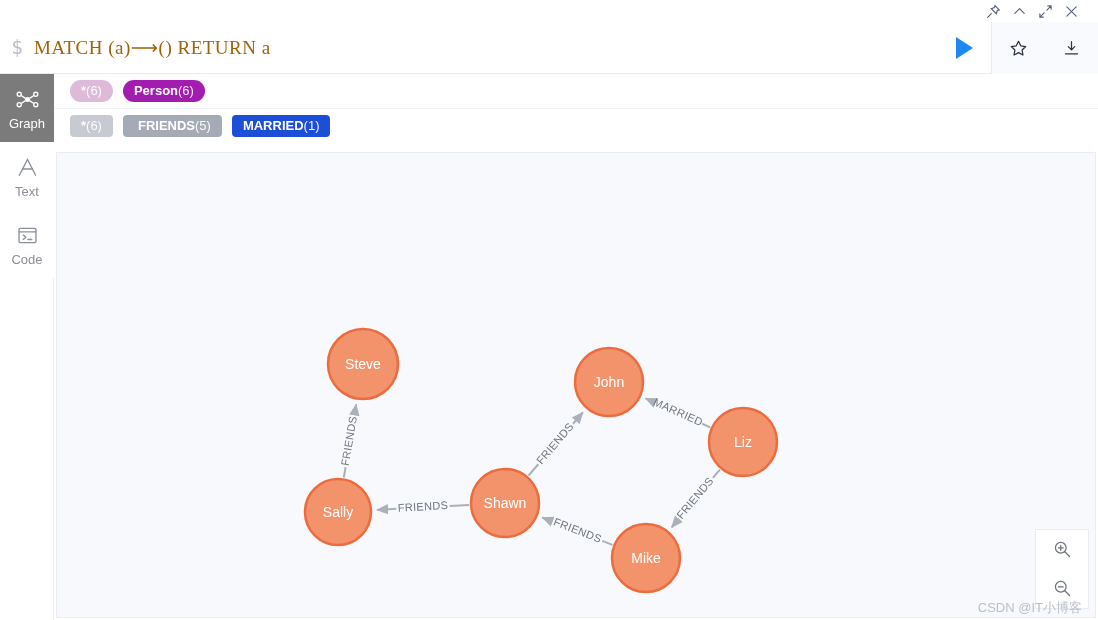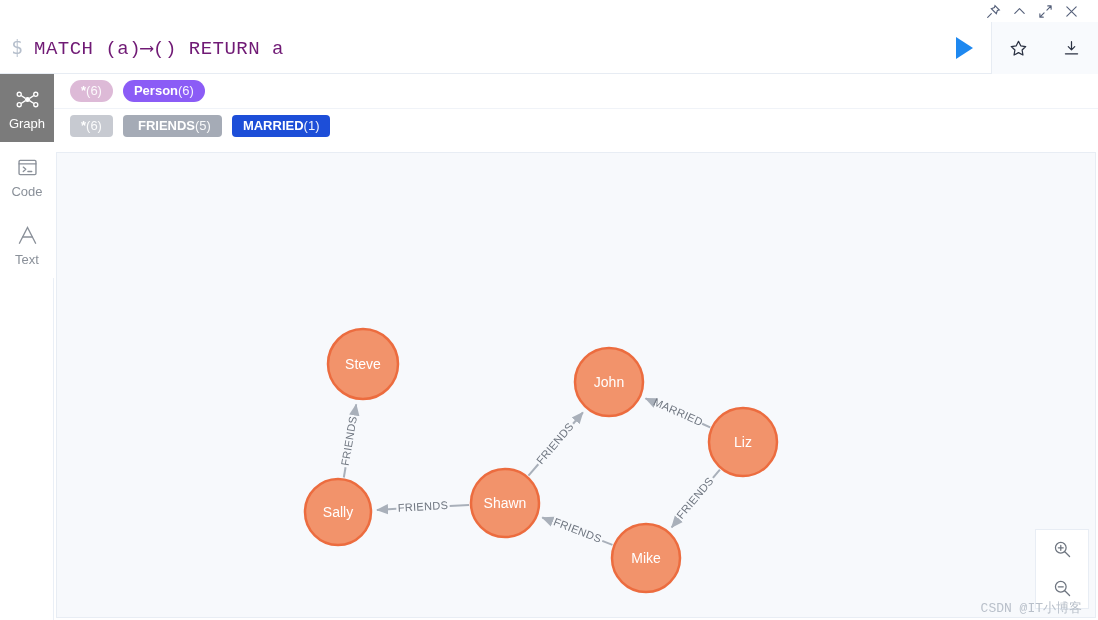--- a/index.html
+++ b/index.html
@@ -64,22 +64,22 @@
     width: 34px;
     text-align: center;
     color: #b6bfcc;
     font-family: "DejaVu Sans Mono", monospace;
     font-size: 19px;
     line-height: 1;
     user-select: none;
   }
   .query-text {
     flex: 1;
-    color: #701a75;
-    font-family: Liberation Mono, monospace;
+    color: #a16207;
+    font-family: Liberation Serif, serif;
     font-size: 19px;
     letter-spacing: 0.5px;
     white-space: pre;
     padding-right: 10px;
   }
   .play-btn {
     width: 54px;
     height: 52px;
     display: flex;
     align-items: center;
@@ -252,21 +252,21 @@
     justify-content: center;
     color: #6d747f;
   }
 
   .watermark {
     position: absolute;
     right: 16px;
     bottom: 3px;
     font-size: 13px;
     color: #b9c0ca;
-    font-family: Liberation Mono, monospace;
+    font-family: Liberation Sans, sans-serif;
     user-select: none;
     white-space: nowrap;
   }
 </style>
 </head>
 <body>
 
 <div class="titlebar">
   <div class="win-btn">
     <svg width="15" height="15" viewBox="0 0 16 16" fill="none" stroke="currentColor" stroke-width="1.2" stroke-linecap="round">
@@ -329,45 +329,45 @@
           <circle cx="21.6" cy="18.4" r="2.1"></circle>
           <path d="M6.3 8.8l4.6 3M19.7 8.8l-4.6 3M6.3 17.2l4.6-3M19.7 17.2l-4.6-3"></path>
         </svg>
       </span>
       <span class="side-label">Graph</span>
     </div>
 
 
     <div class="side-item">
       <span class="side-icon">
+        <svg width="25" height="25" viewBox="0 0 26 26" fill="none" stroke="currentColor" stroke-width="1.4" stroke-linecap="round">
+          <path d="M4.6 21L13 4.6 21.4 21"></path>
+          <path d="M8 14.6h10"></path>
+        </svg>
+      </span>
+      <span class="side-label">Text</span>
+    </div>
+
+    <div class="side-item">
+      <span class="side-icon">
         <svg width="25" height="25" viewBox="0 0 26 26" fill="none" stroke="currentColor" stroke-width="1.4" stroke-linecap="round" stroke-linejoin="round">
           <rect x="4.2" y="5.6" width="17.6" height="14.8" rx="1.2"></rect>
           <path d="M4.2 9.2h17.6"></path>
           <path d="M8.6 12.6l2.6 2.3-2.6 2.3M13.4 17.2h4"></path>
         </svg>
       </span>
       <span class="side-label">Code</span>
     </div>
-
-    <div class="side-item">
-      <span class="side-icon">
-        <svg width="25" height="25" viewBox="0 0 26 26" fill="none" stroke="currentColor" stroke-width="1.4" stroke-linecap="round">
-          <path d="M4.6 21L13 4.6 21.4 21"></path>
-          <path d="M8 14.6h10"></path>
-        </svg>
-      </span>
-      <span class="side-label">Text</span>
-    </div>
   </div>
 
   <div class="content">
 
     <div class="pill-row" id="node-pills">
         <div class="pill node" style="background: rgb(201, 144, 192); opacity: 0.62;"><span>*</span><span class="cnt">(6)</span></div>
-        <div class="pill node" style="background: #8b5cf6;"><span>Person</span><span class="cnt">(6)</span></div>
+        <div class="pill node" style="background: #a21caf;"><span>Person</span><span class="cnt">(6)</span></div>
       </div>
     <div class="pill-row second" id="rel-pills">
         <div class="pill rel" style="background: rgb(165, 171, 182); opacity: 0.62;"><span>*</span><span class="cnt">(6)</span></div>
         <div class="pill rel" style="background: rgb(165, 171, 182); padding-left: 15px;"><span>FRIENDS</span><span class="cnt">(5)</span></div>
         <div class="pill rel" style="background: #1d4ed8;"><span>MARRIED</span><span class="cnt">(1)</span></div>
       </div>
 
     <div class="canvas-wrap">
       <svg class="graph-svg" viewBox="0 0 1038 464">
         <defs>

